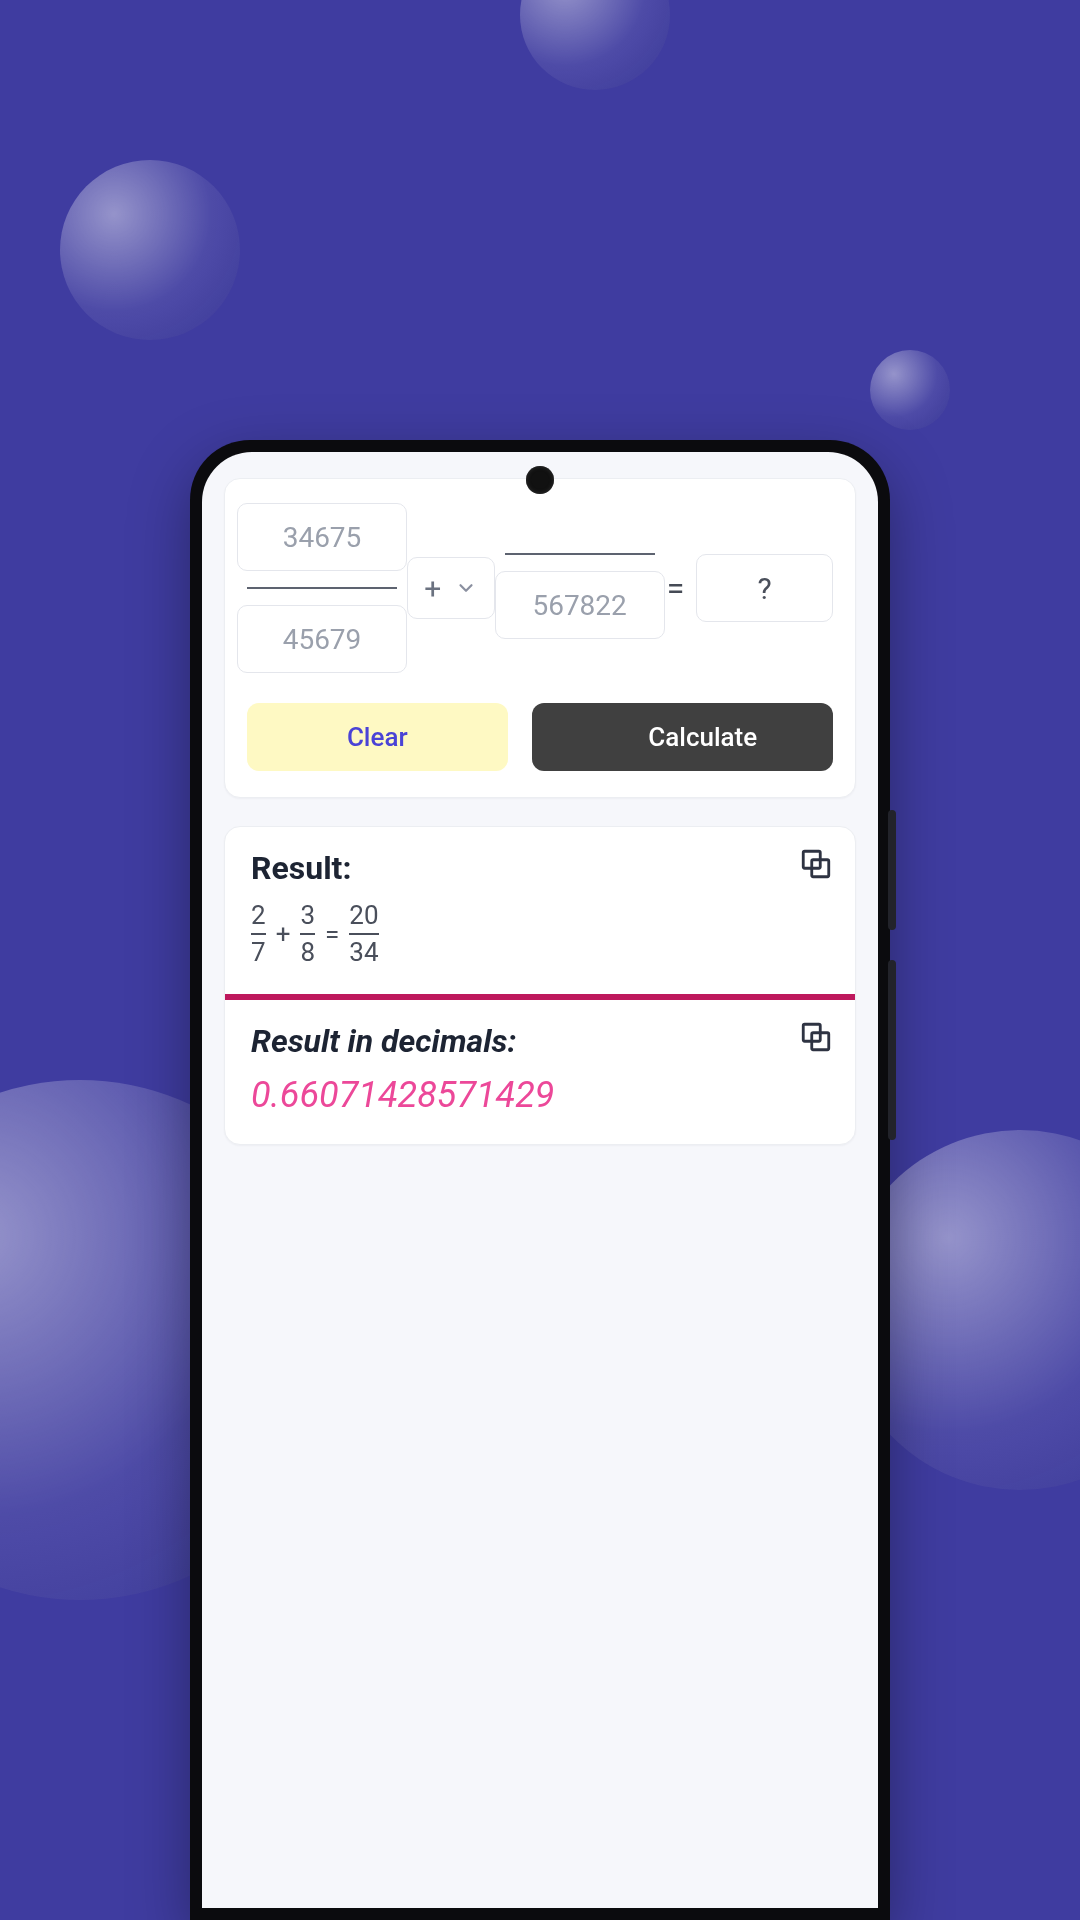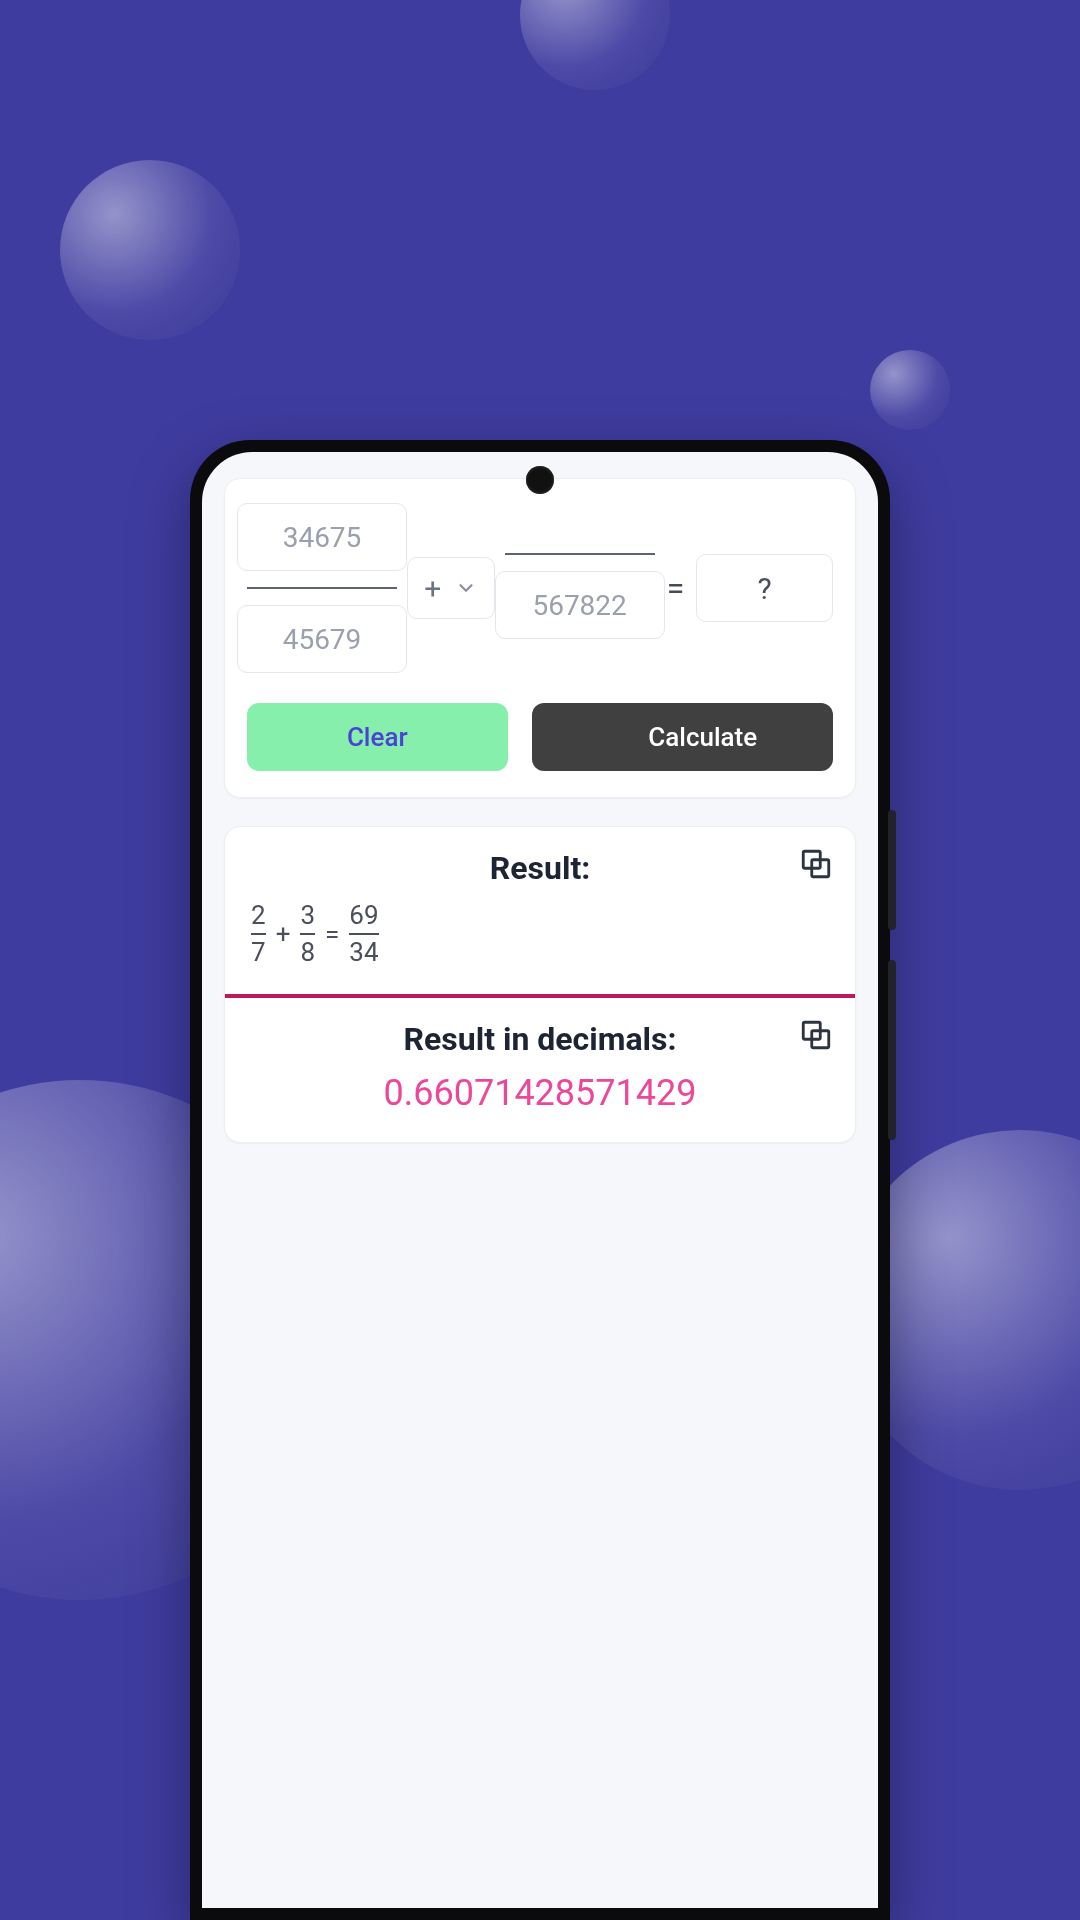--- a/index.html
+++ b/index.html
@@ -157,37 +157,36 @@
     flex: 1;
     height: 68px;
     border-radius: 12px;
     font-size: 26px;
     display: flex;
     align-items: center;
     justify-content: center;
     font-weight: 500;
   }
   .btn-clear {
-    background: #86efac;
+    background: #fef9c3;
     color: #4a43d6;
   }
   .btn-calc {
     background: #404040;
     color: #ffffff;
     padding-left: 41px;
   }
 
   
   .results-card { margin-top: 28px; }
   .section {
     padding: 22px 26px 28px 26px;
     position: relative;
-    text-align: center;
-  }
-  .section + .section { border-top: 4px solid #be185d; }
+  }
+  .section + .section { border-top: 6px solid #be185d; font-style: italic; }
   .section h2 {
     font-size: 32px;
     font-weight: 700;
     color: #1d2433;
     margin-bottom: 14px;
   }
   .copy-btn {
     position: absolute;
     top: 20px;
     right: 22px;
@@ -289,21 +288,21 @@
               <span>7</span>
             </span>
             <span>+</span>
             <span class="mini-frac">
               <span>3</span>
               <span class="fb"></span>
               <span>8</span>
             </span>
             <span>=</span>
             <span class="mini-frac">
-              <span>69</span>
+              <span>20</span>
               <span class="fb"></span>
               <span>34</span>
             </span>
           </div>
         </div>
 
         <div class="section">
           <div class="copy-btn">
             <span>
               <svg viewBox="0 0 24 24" fill="none" stroke="#2e3342" stroke-width="2" stroke-linecap="round" stroke-linejoin="round">

